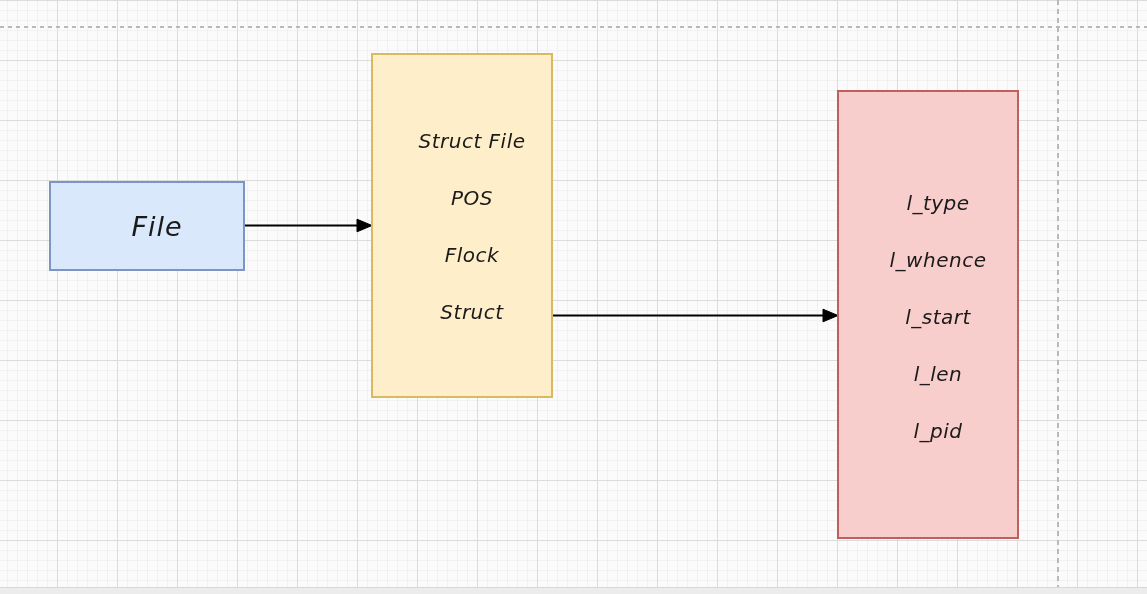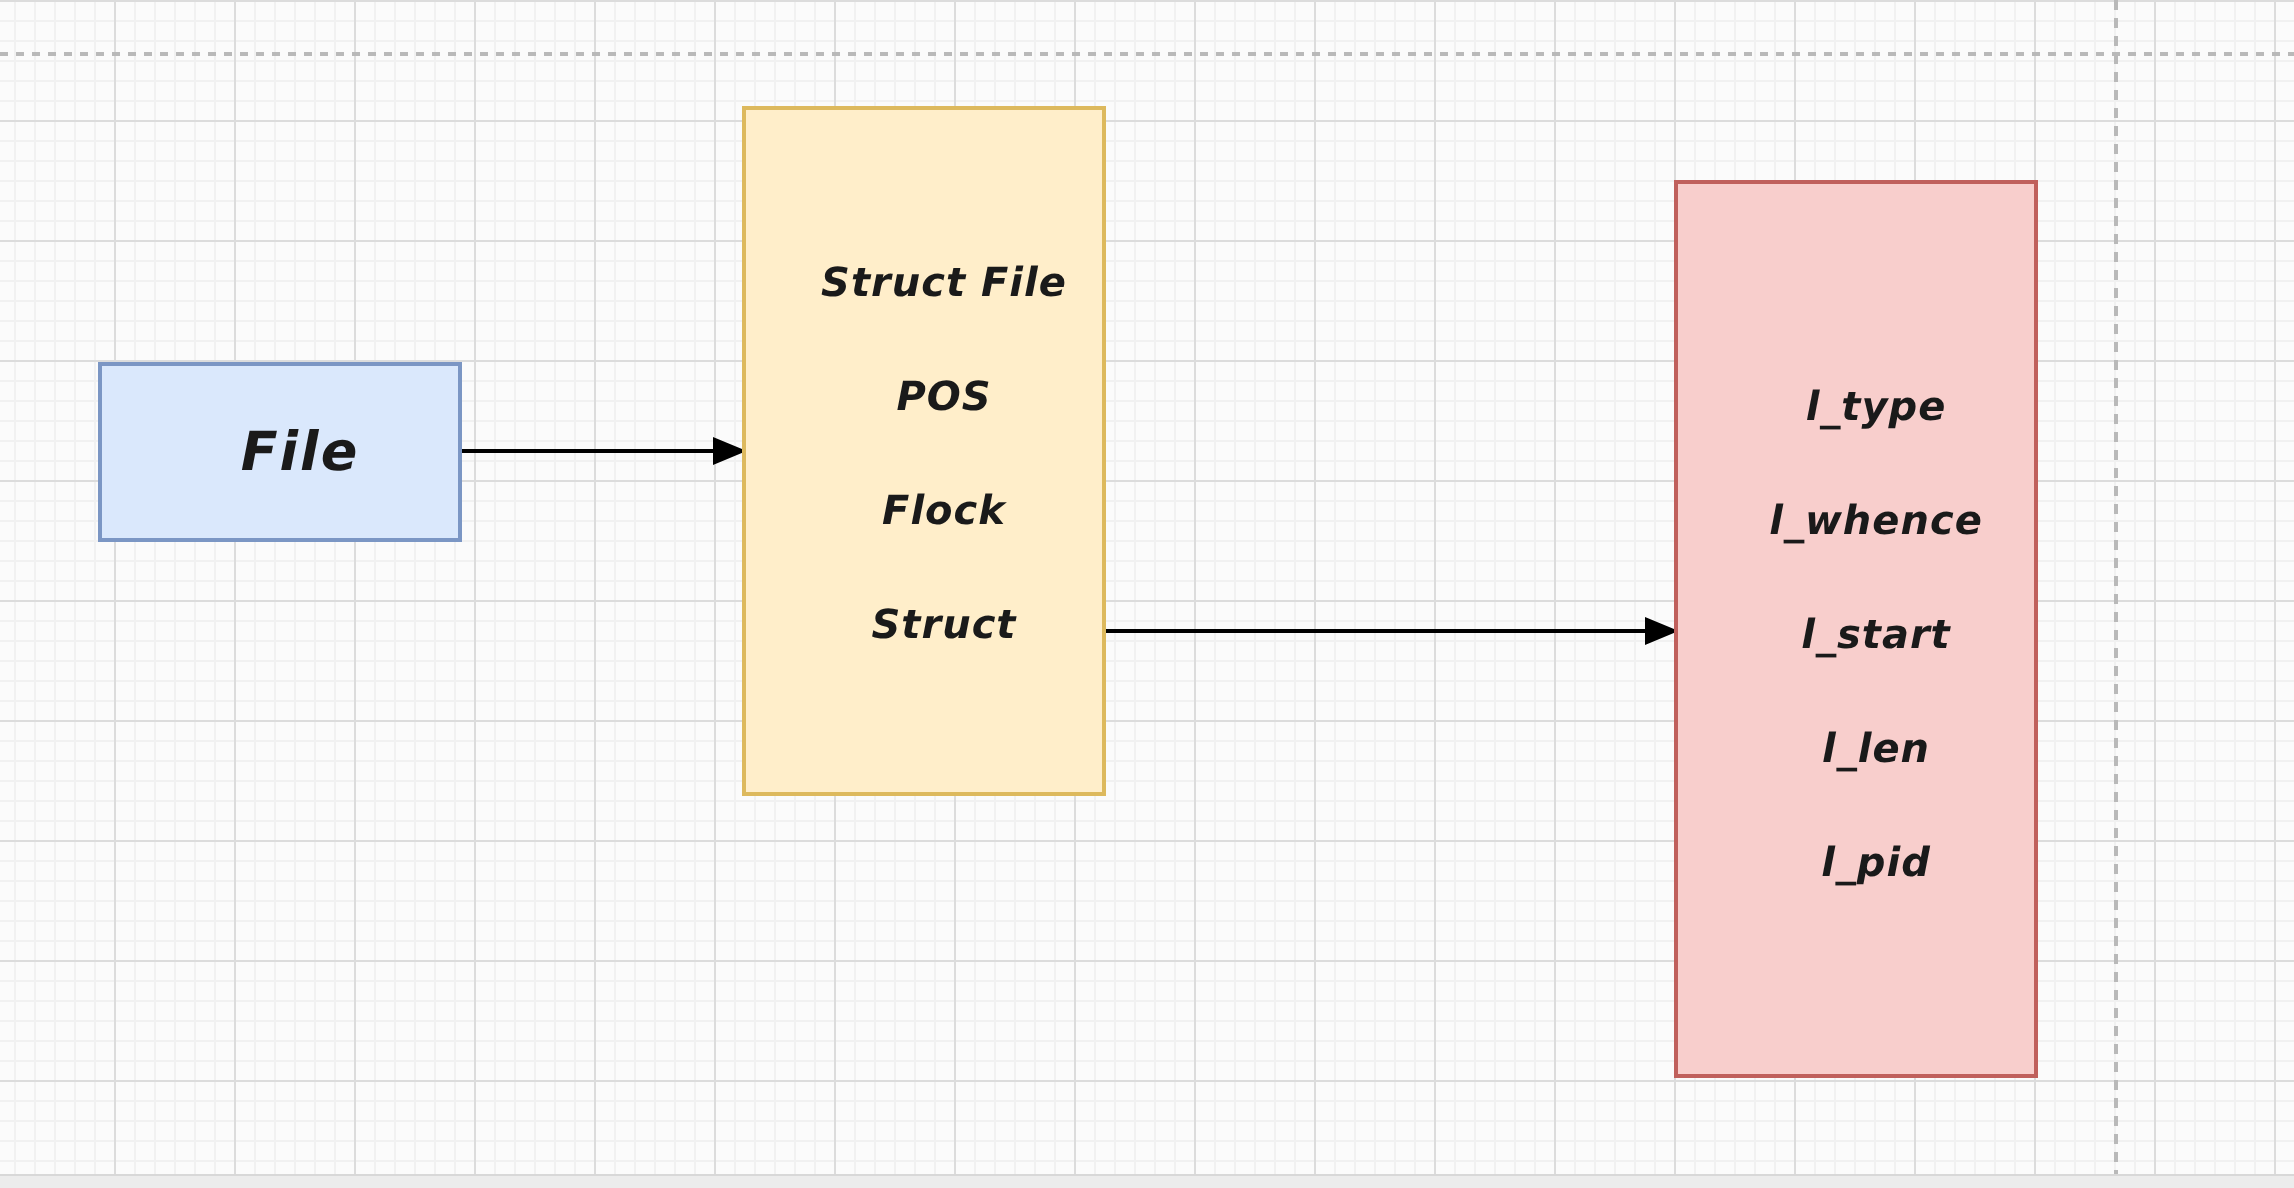--- a/index.html
+++ b/index.html
@@ -42,26 +42,26 @@
     position:absolute;left:0;top:0;
   }
   .edges line{stroke:#000000;stroke-width:2;}
   .edges polygon{fill:#000000;stroke:#000000;stroke-width:1;}
   .node{
     position:absolute;
     box-sizing:border-box;
     border:2px solid;
     display:flex;flex-direction:column;justify-content:center;
     text-align:center;
-    font-style:italic;font-weight:700;
+    font-style:italic;font-weight:400;
     color:#1a1a1a;
     padding-left:20px;
   }
   .node-file{
-    left:49px;top:181px;width:182px;height:90px;
+    left:49px;top:181px;width:196px;height:90px;
     background:#dae8fc;border-color:#7b96c4;
     font-size:27px;letter-spacing:1px;
   }
   .node-struct{
     left:371px;top:53px;width:182px;height:345px;
     background:#ffeeca;border-color:#ddb95d;
   }
   .node-flock{
     left:837px;top:90px;width:182px;height:449px;
     background:#f8cecc;border-color:#c0605c;

